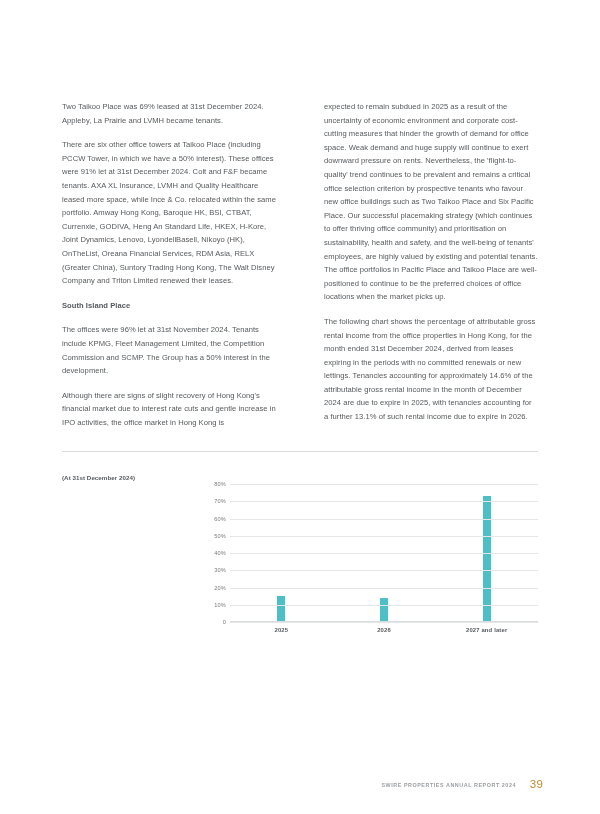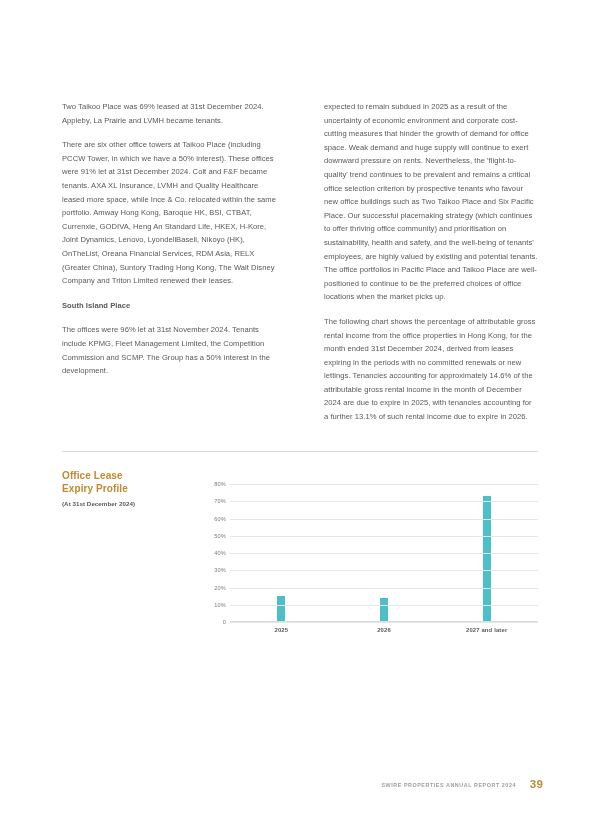--- a/index.html
+++ b/index.html
@@ -194,52 +194,49 @@
     color: #9a9ea1;
     text-transform: uppercase;
     font-weight: bold;
   }
   .footer-page {
     position: absolute;
     right: 57px;
     top: 0;
     font-size: 11.5px;
     line-height: 14px;
-    font-weight: bold;
+    font-weight: normal;
     color: #c08a2e;
     letter-spacing: 0.2px;
   }
 </style>
 </head>
 <body>
 
 <div class="page">
 
   <div class="columns">
     <div class="col" id="col-left">
         <p>Two Taikoo Place was 69% leased at 31st December 2024. Appleby, La Prairie and LVMH became tenants.</p>
         <p>There are six other office towers at Taikoo Place (including PCCW Tower, in which we have a 50% interest). These offices were 91% let at 31st December 2024. Colt and F&amp;F became tenants. AXA XL Insurance, LVMH and Quality Healthcare leased more space, while Ince &amp; Co. relocated within the same portfolio. Amway Hong Kong, Baroque HK, BSI, CTBAT, Currenxie, GODIVA, Heng An Standard Life, HKEX, H-Kore, Joint Dynamics, Lenovo, LyondellBasell, Nikoyo (HK), OnTheList, Oreana Financial Services, RDM Asia, RELX (Greater China), Suntory Trading Hong Kong, The Walt Disney Company and Triton Limited renewed their leases.</p>
         <p class="subhead">South Island Place</p>
         <p>The offices were 96% let at 31st November 2024. Tenants include KPMG, Fleet Management Limited, the Competition Commission and SCMP. The Group has a 50% interest in the development.</p>
+        <p>Although there are signs of slight recovery of Hong Kong's financial market due to interest rate cuts and gentle increase in IPO activities, the office market in Hong Kong is</p>
       </div>
     <div class="col" id="col-right">
         <p>expected to remain subdued in 2025 as a result of the uncertainty of economic environment and corporate cost-cutting measures that hinder the growth of demand for office space. Weak demand and huge supply will continue to exert downward pressure on rents. Nevertheless, the 'flight-to-quality' trend continues to be prevalent and remains a critical office selection criterion by prospective tenants who favour new office buildings such as Two Taikoo Place and Six Pacific Place. Our successful placemaking strategy (which continues to offer thriving office community) and prioritisation on sustainability, health and safety, and the well-being of tenants' employees, are highly valued by existing and potential tenants. The office portfolios in Pacific Place and Taikoo Place are well-positioned to continue to be the preferred choices of office locations when the market picks up.</p>
         <p>The following chart shows the percentage of attributable gross rental income from the office properties in Hong Kong, for the month ended 31st December 2024, derived from leases expiring in the periods with no committed renewals or new lettings. Tenancies accounting for approximately 14.6% of the attributable gross rental income in the month of December 2024 are due to expire in 2025, with tenancies accounting for a further 13.1% of such rental income due to expire in 2026.</p>
       </div>
   </div>
 
   <div class="chart-rule"></div>
 
   <div class="chart-block">
 
     <div class="chart-heading">
-      <div class="title">
-        <span>Office Lease</span><br>
-        <span>Expiry Profile</span>
-      </div>
       <div class="subtitle">(At 31st December 2024)</div>
     </div>
 
     <div class="plot">
       <div class="plot-inner" id="plot-inner">
         <div class="axis-base"></div>
         <div class="bars" id="chart-bars">
             <div class="bar-slot" style="left: 0%; width: 33.3333%;"><div class="bar" title="2025: 14.6%" style="height: 25.185px; background: rgb(76, 191, 199);"></div></div>
             <div class="bar-slot" style="left: 33.3333%; width: 33.3333%;"><div class="bar" title="2026: 13.1%" style="height: 22.5975px; background: rgb(76, 191, 199);"></div></div>
             <div class="bar-slot" style="left: 66.6667%; width: 33.3333%;"><div class="bar" title="2027 and later: 72.3%" style="height: 124.717px; background: rgb(76, 191, 199);"></div></div>

